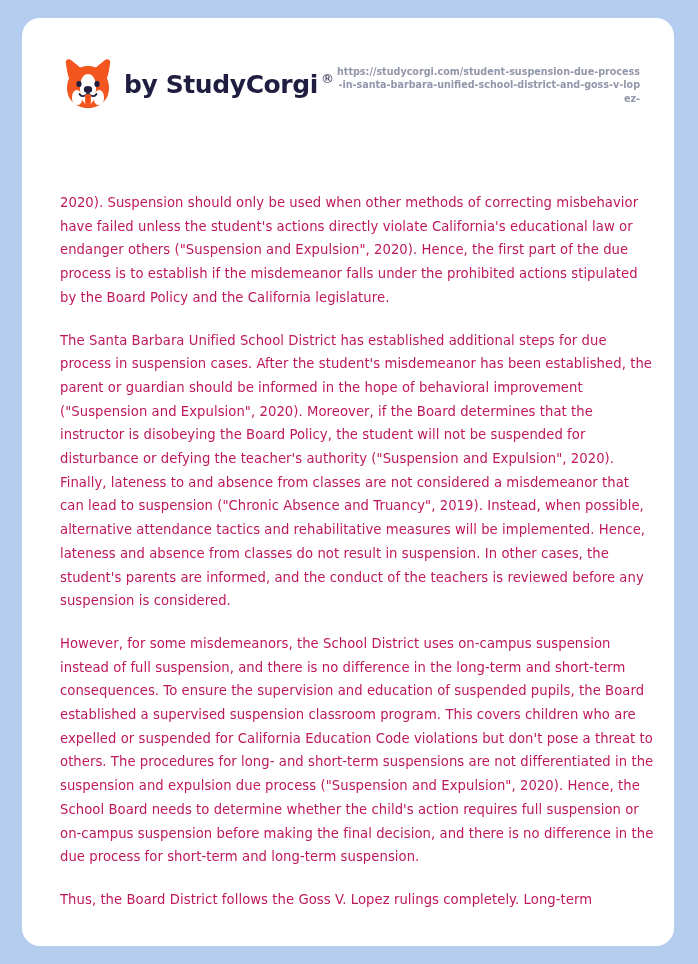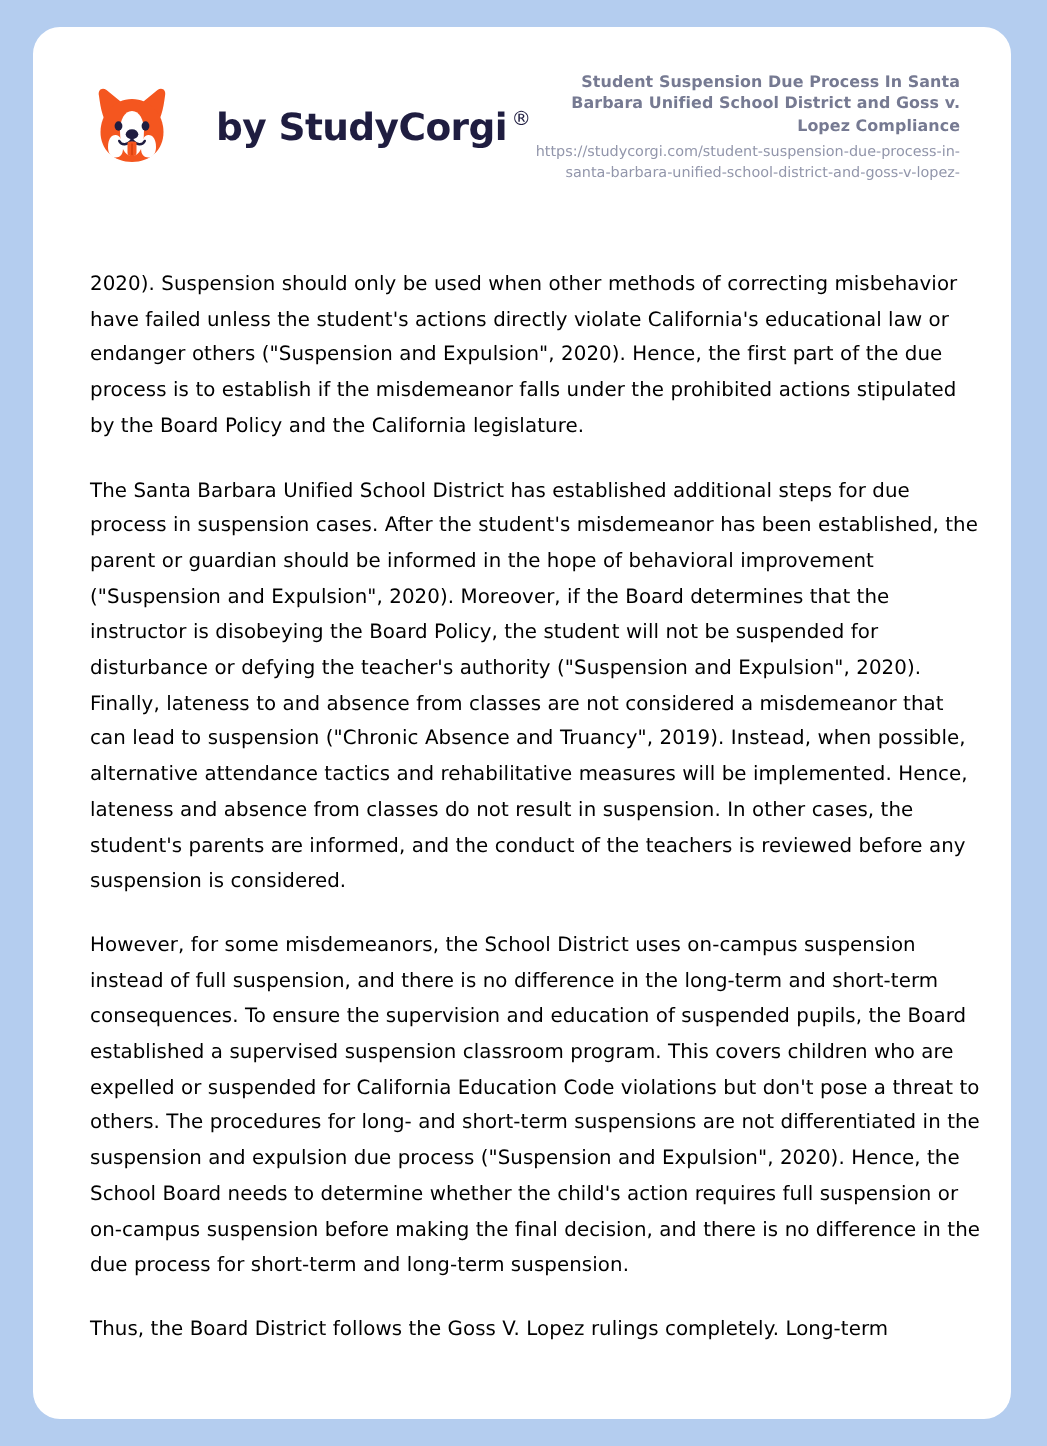--- a/index.html
+++ b/index.html
@@ -41,21 +41,21 @@
     display: flex;
     align-items: center;
     justify-content: space-between;
     padding: 0 34px 0 38px;
     box-sizing: border-box;
   }
 
   .brand {
     display: flex;
     align-items: center;
-    gap: 28px;
+    gap: 8px;
     flex: 0 0 auto;
   }
   .brand-logo {
     width: 56px;
     height: 56px;
     flex: 0 0 auto;
     display: block;
   }
   .brand-text {
     font-size: 25px;
@@ -83,39 +83,39 @@
   .doc-title {
     font-size: 10.6px;
     font-weight: bold;
     color: #767a92;
     line-height: 14.5px;
     letter-spacing: 0.05px;
     margin: 0 0 4px 0;
   }
   .doc-url {
     font-size: 9.6px;
-    font-weight: normal;
+    font-weight: bold;
     color: #9296ab;
     line-height: 13.5px;
     margin: 0;
     word-break: break-all;
   }
 
   
   .doc-body {
     position: absolute;
     left: 38px;
     top: 160px;
     width: 597px;
   }
   .para {
     font-size: 13.2px;
     line-height: 23.7px;
-    color: #000000;
-    margin: 0 0 19px 0;
+    color: #be185d;
+    margin: 13px 0 19px 0;
     text-align: left;
     letter-spacing: 0.06px;
   }
   .para:last-child { margin-bottom: 0; }
 </style>
 </head>
 <body>
 
 <div id="page-wrap">
   <div class="paper">
@@ -144,21 +144,20 @@
           <path d="M28 37 C25 41 21 41 19.5 38" stroke="#1f1d40" stroke-width="1.7" fill="none" stroke-linecap="round"></path>
           <path d="M28 37 C31 41 35 41 36.5 38" stroke="#1f1d40" stroke-width="1.7" fill="none" stroke-linecap="round"></path>
 
           <path d="M25 39 C25 38 31 38 31 39 L31 46 C31 49 25 49 25 46 Z" fill="#f4561f"></path>
           <path d="M28 40 L28 47" stroke="#d9410f" stroke-width="1.1" stroke-linecap="round"></path>
         </svg>
         <div class="brand-text"><span>by StudyCorgi</span><span class="brand-reg">®</span></div>
       </div>
 
       <div class="header-meta">
-        <p class="doc-title">Student Suspension Due Process In Santa Barbara Unified School District and Goss v. Lopez Compliance</p>
         <p class="doc-url">https://studycorgi.com/student-suspension-due-process-in-santa-barbara-unified-school-district-and-goss-v-lopez-</p>
       </div>
 
     </div>
 
     <div class="doc-body">
       <p class="para">2020). Suspension should only be used when other methods of correcting misbehavior have failed unless the student's actions directly violate California's educational law or endanger others ("Suspension and Expulsion", 2020). Hence, the first part of the due process is to establish if the misdemeanor falls under the prohibited actions stipulated by the Board Policy and the California legislature.</p>
       <p class="para">The Santa Barbara Unified School District has established additional steps for due process in suspension cases. After the student's misdemeanor has been established, the parent or guardian should be informed in the hope of behavioral improvement ("Suspension and Expulsion", 2020). Moreover, if the Board determines that the instructor is disobeying the Board Policy, the student will not be suspended for disturbance or defying the teacher's authority ("Suspension and Expulsion", 2020). Finally, lateness to and absence from classes are not considered a misdemeanor that can lead to suspension ("Chronic Absence and Truancy", 2019). Instead, when possible, alternative attendance tactics and rehabilitative measures will be implemented. Hence, lateness and absence from classes do not result in suspension. In other cases, the student's parents are informed, and the conduct of the teachers is reviewed before any suspension is considered.</p>
       <p class="para">However, for some misdemeanors, the School District uses on-campus suspension instead of full suspension, and there is no difference in the long-term and short-term consequences. To ensure the supervision and education of suspended pupils, the Board established a supervised suspension classroom program. This covers children who are expelled or suspended for California Education Code violations but don't pose a threat to others. The procedures for long- and short-term suspensions are not differentiated in the suspension and expulsion due process ("Suspension and Expulsion", 2020). Hence, the School Board needs to determine whether the child's action requires full suspension or on-campus suspension before making the final decision, and there is no difference in the due process for short-term and long-term suspension.</p>
       <p class="para">Thus, the Board District follows the Goss V. Lopez rulings completely. Long-term</p>

